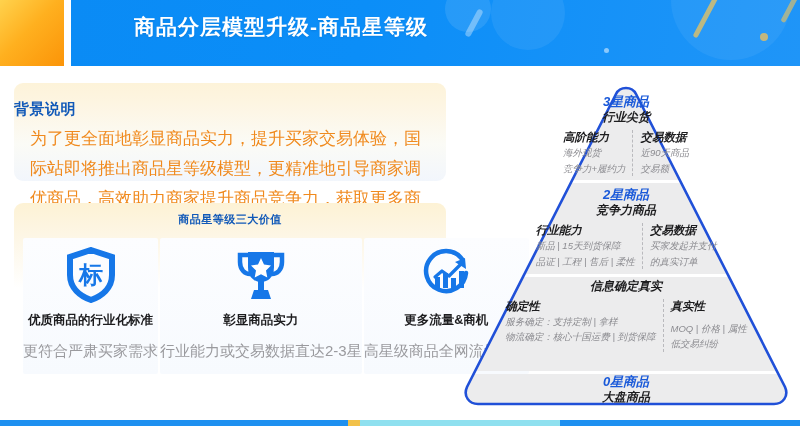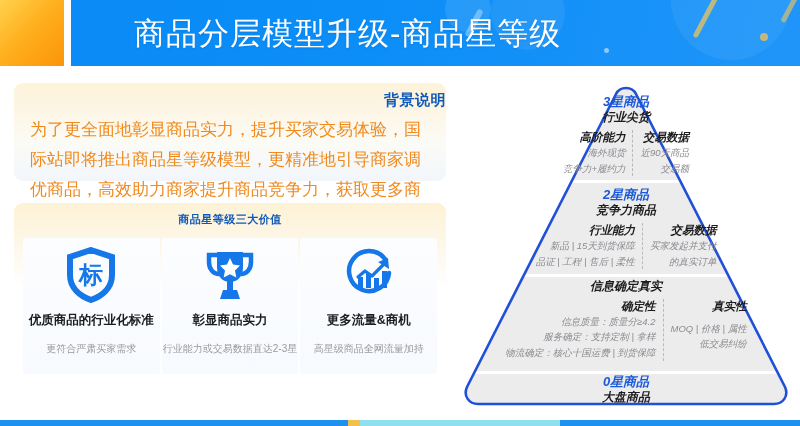--- a/index.html
+++ b/index.html
@@ -75,42 +75,42 @@
   .hdr-dot2 {
     position: absolute;
     width: 5px; height: 5px;
     border-radius: 50%;
     background: rgba(255,255,255,0.5);
     left: 533px; top: 48px;
   }
   .header-title {
     position: absolute;
     left: 134px; top: 13px;
-    font-size: 31px;
-    font-weight: normal;
+    font-size: 21px;
+    font-weight: bold;
     color: #ffffff;
     letter-spacing: 1px;
     white-space: nowrap;
     text-shadow: 0 1px 2px rgba(0,60,130,0.18);
   }
 
   
   .bg-card {
     position: absolute;
     left: 14px; top: 83px;
     width: 432px; height: 98px;
     border-radius: 9px;
     background: linear-gradient(180deg, #fdf3d9 0%, #fdf6e6 30%, #fbfbf6 62%, #f2f6fc 100%);
   }
   .bg-card-title {
-    text-align: right;
+    text-align: left;
     color: #1159b8;
     font-size: 15px;
     font-weight: bold;
-    padding-top: 8px;
+    padding-top: 17px;
     letter-spacing: 0.5px;
   }
   .bg-card-body {
     color: #f08a1e;
     font-size: 17px;
     line-height: 1.75;
     padding: 5px 16px 0 16px;
     text-align: left;
   }
 
@@ -152,21 +152,21 @@
     margin-top: 6px;
   }
   .value-head {
     font-size: 12.5px;
     font-weight: bold;
     color: #1d1d1f;
     margin-top: 6px;
     white-space: nowrap;
   }
   .value-sub {
-    font-size: 10px;
+    font-size: 15px;
     color: #9a9a9e;
     margin-top: 13px;
     white-space: nowrap;
   }
 
   
   .pyramid {
     position: absolute;
     left: 458px; top: 82px;
     width: 336px; height: 328px;
@@ -193,21 +193,21 @@
     font-size: 12px;
     line-height: 1.3;
   }
   .tier-cols {
     display: flex;
     justify-content: center;
     margin-top: 4px;
   }
   .tcol {
     padding: 0 7px;
-    text-align: right;
+    text-align: left;
   }
   .tcol + .tcol {
     border-left: 1px dashed #b9b9bd;
   }
   .tcol-head {
     font-weight: bold;
     font-size: 11.5px;
     color: #1d1d1f;
     white-space: nowrap;
   }
@@ -369,21 +369,20 @@
         <div class="tcol-line">的真实订单</div>
       </div>
     </div>
   </div>
 
   <div class="tier" id="tier1">
     <div class="tier-name">信息确定真实</div>
     <div class="tier-cols">
       <div class="tcol">
         <div class="tcol-head">确定性</div>
-        <div class="tcol-line">信息质量：质量分≥4.2</div>
         <div class="tcol-line">服务确定：支持定制 | 拿样</div>
         <div class="tcol-line">物流确定：核心十国运费 | 到货保障</div>
       </div>
       <div class="tcol">
         <div class="tcol-head">真实性</div>
         <div class="tcol-line" style="margin-top:8px">MOQ | 价格 | 属性</div>
         <div class="tcol-line">低交易纠纷</div>
       </div>
     </div>
   </div>

